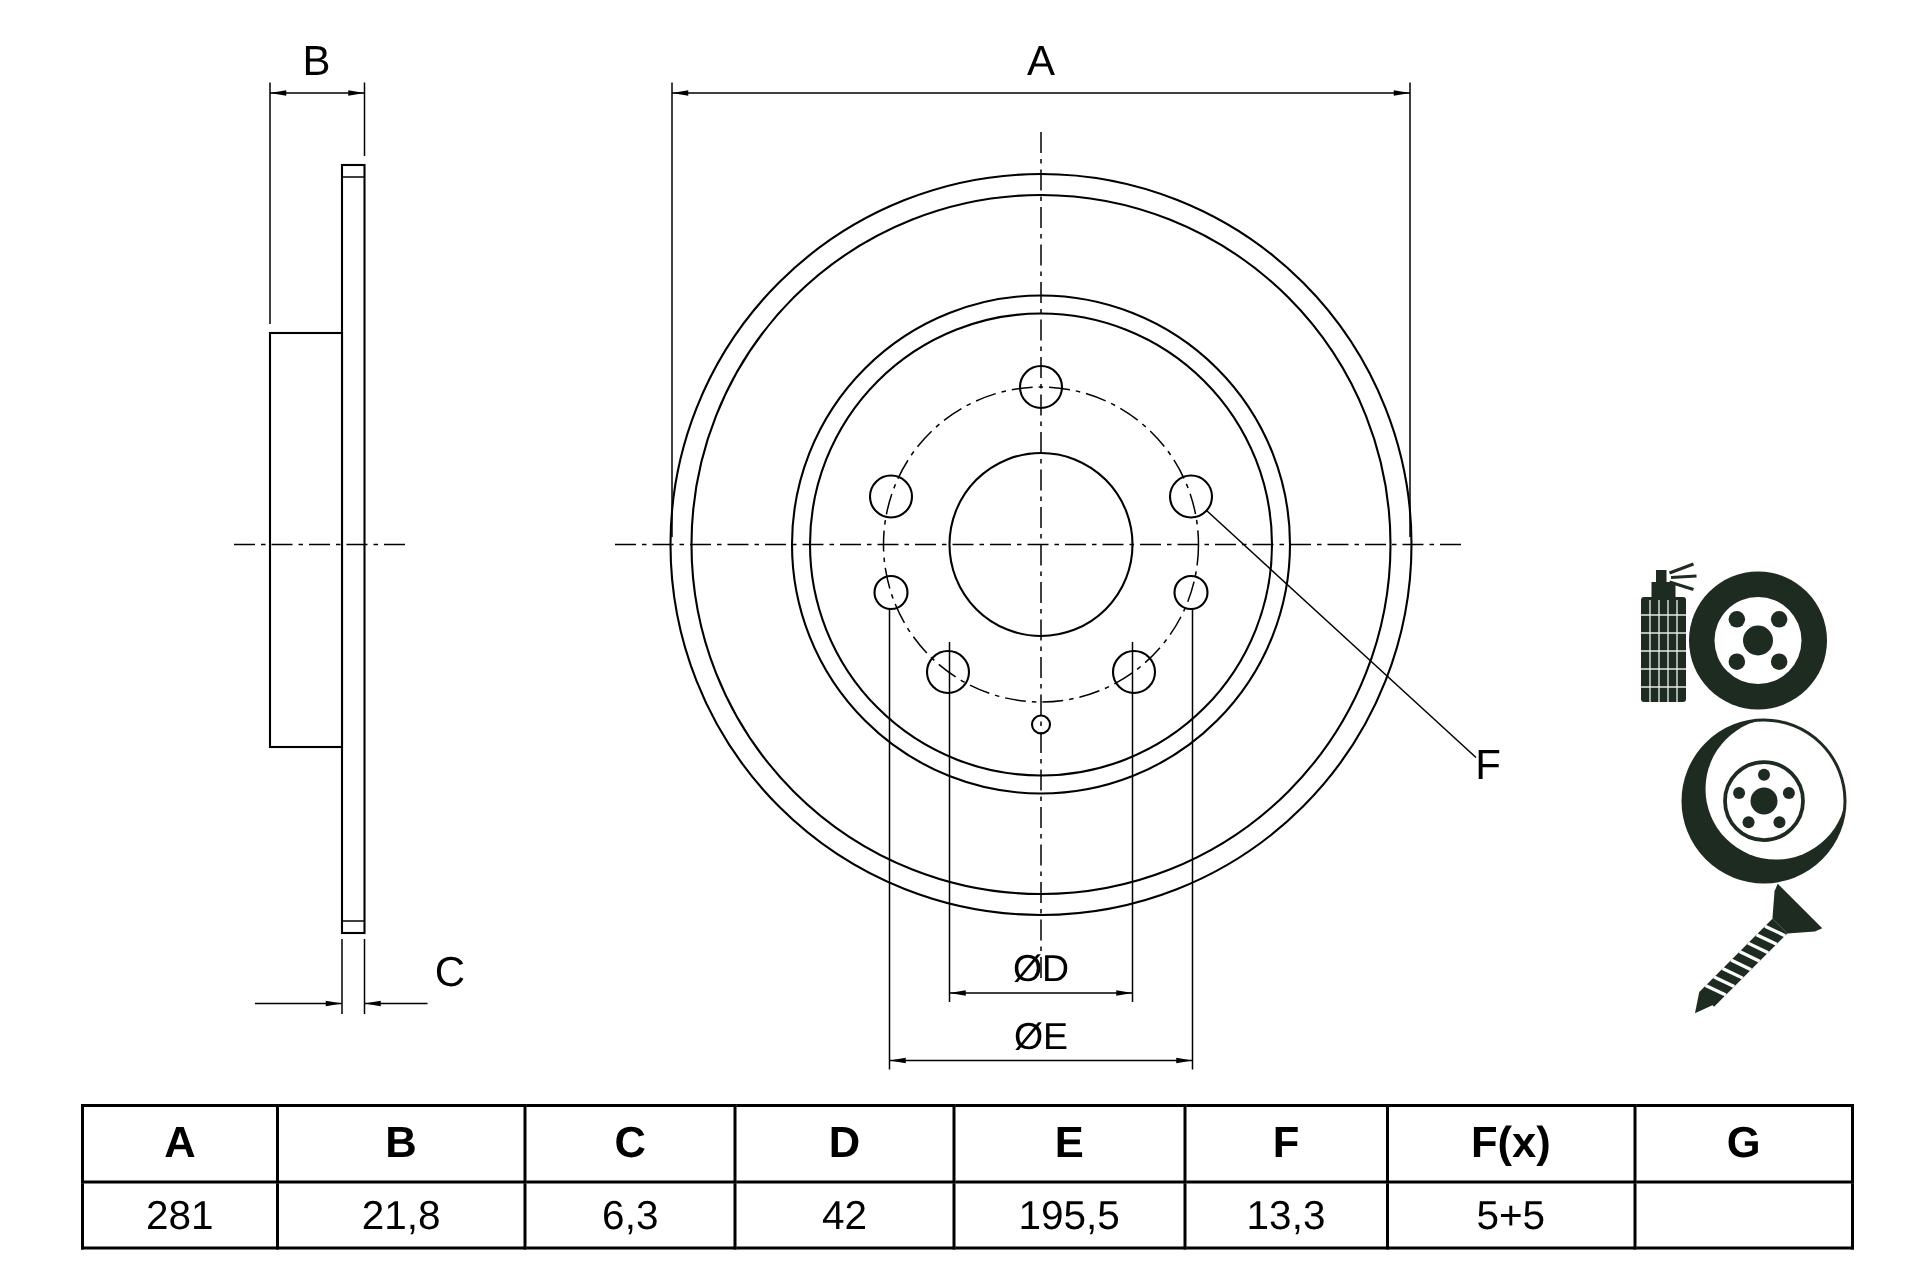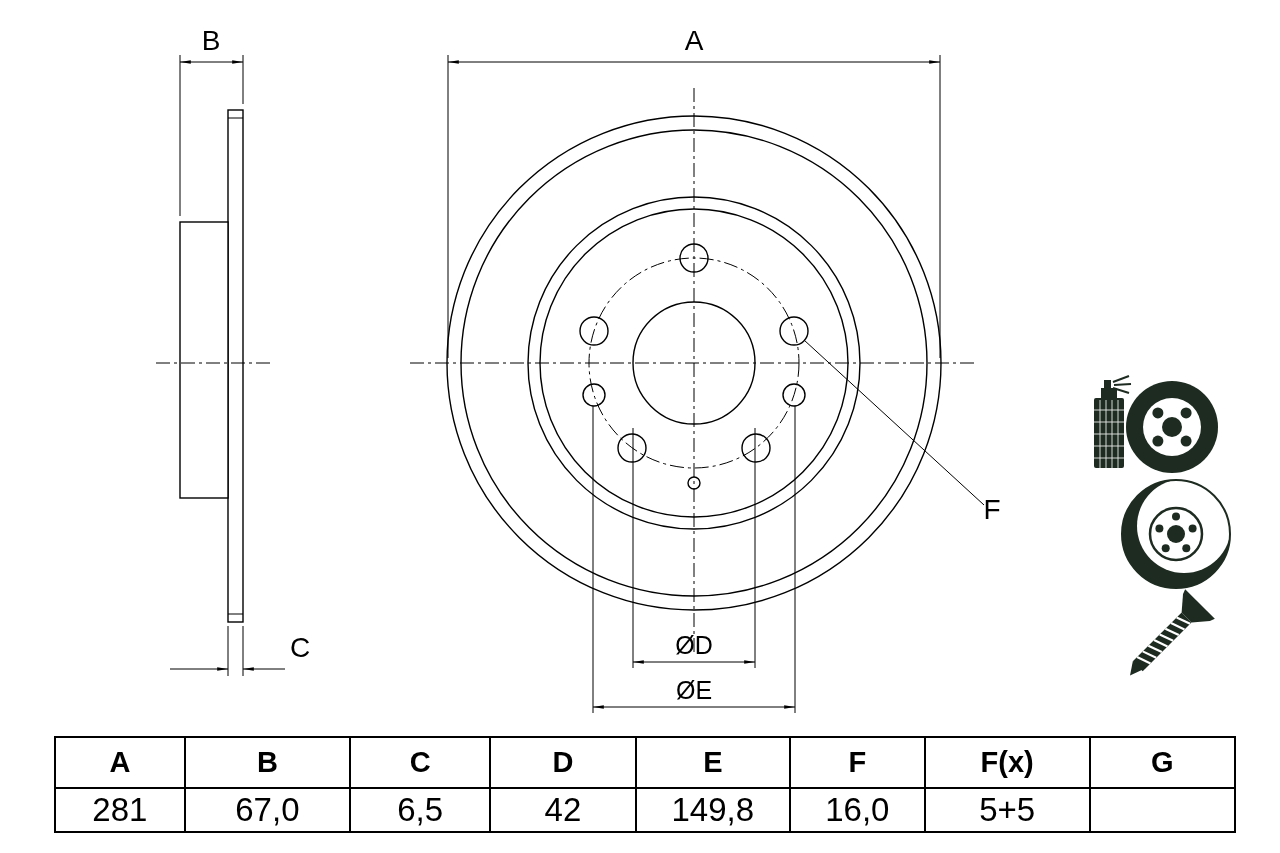--- a/index.html
+++ b/index.html
@@ -11,21 +11,21 @@
   .thin{stroke:#000;stroke-width:1;}
   .cl{fill:none;stroke:#000;stroke-width:1;stroke-dasharray:14 4 3 4;}
   .dim{stroke:#000;stroke-width:1;}
   .lbl{font-size:28px;}
   .lbl-sm{font-size:25px;}
   .icon-fill{fill:#1d2b20;}
   .icon-stroke{stroke:#1d2b20;}
   .dim-table{position:absolute;left:54px;top:736px;width:1182px;border-collapse:collapse;table-layout:fixed;}
   .dim-table th,.dim-table td{border:2px solid #000;text-align:center;vertical-align:middle;padding:0;color:#000;}
   .dim-table th{height:49px;font-size:29px;font-weight:700;}
-  .dim-table td{height:42px;font-size:33px;font-weight:400;}
+  .dim-table td{height:42px;font-size:27px;font-weight:400;}
 </style>
 </head>
 <body>
 
 <div class="page">
 
 <svg viewBox="0 0 1280 735" width="1280" height="735">
   <defs>
     <marker id="arr" viewBox="0 0 12 12" refX="11" refY="6" markerWidth="13" markerHeight="13" orient="auto-start-reverse">
       <path d="M1,4.3 L11,6 L1,7.7 Z" fill="#000"></path>
@@ -190,24 +190,24 @@
       <th>D</th>
       <th>E</th>
       <th>F</th>
       <th>F(x)</th>
       <th>G</th>
     </tr>
   </thead>
   <tbody>
     <tr>
       <td>281</td>
-      <td>67,0</td>
-      <td>6,5</td>
+      <td>21,8</td>
+      <td>6,3</td>
       <td>42</td>
-      <td>149,8</td>
-      <td>16,0</td>
+      <td>195,5</td>
+      <td>13,3</td>
       <td>5+5</td>
       <td></td>
     </tr>
   </tbody>
 </table>
 
 </div>
 
 </body></html>

